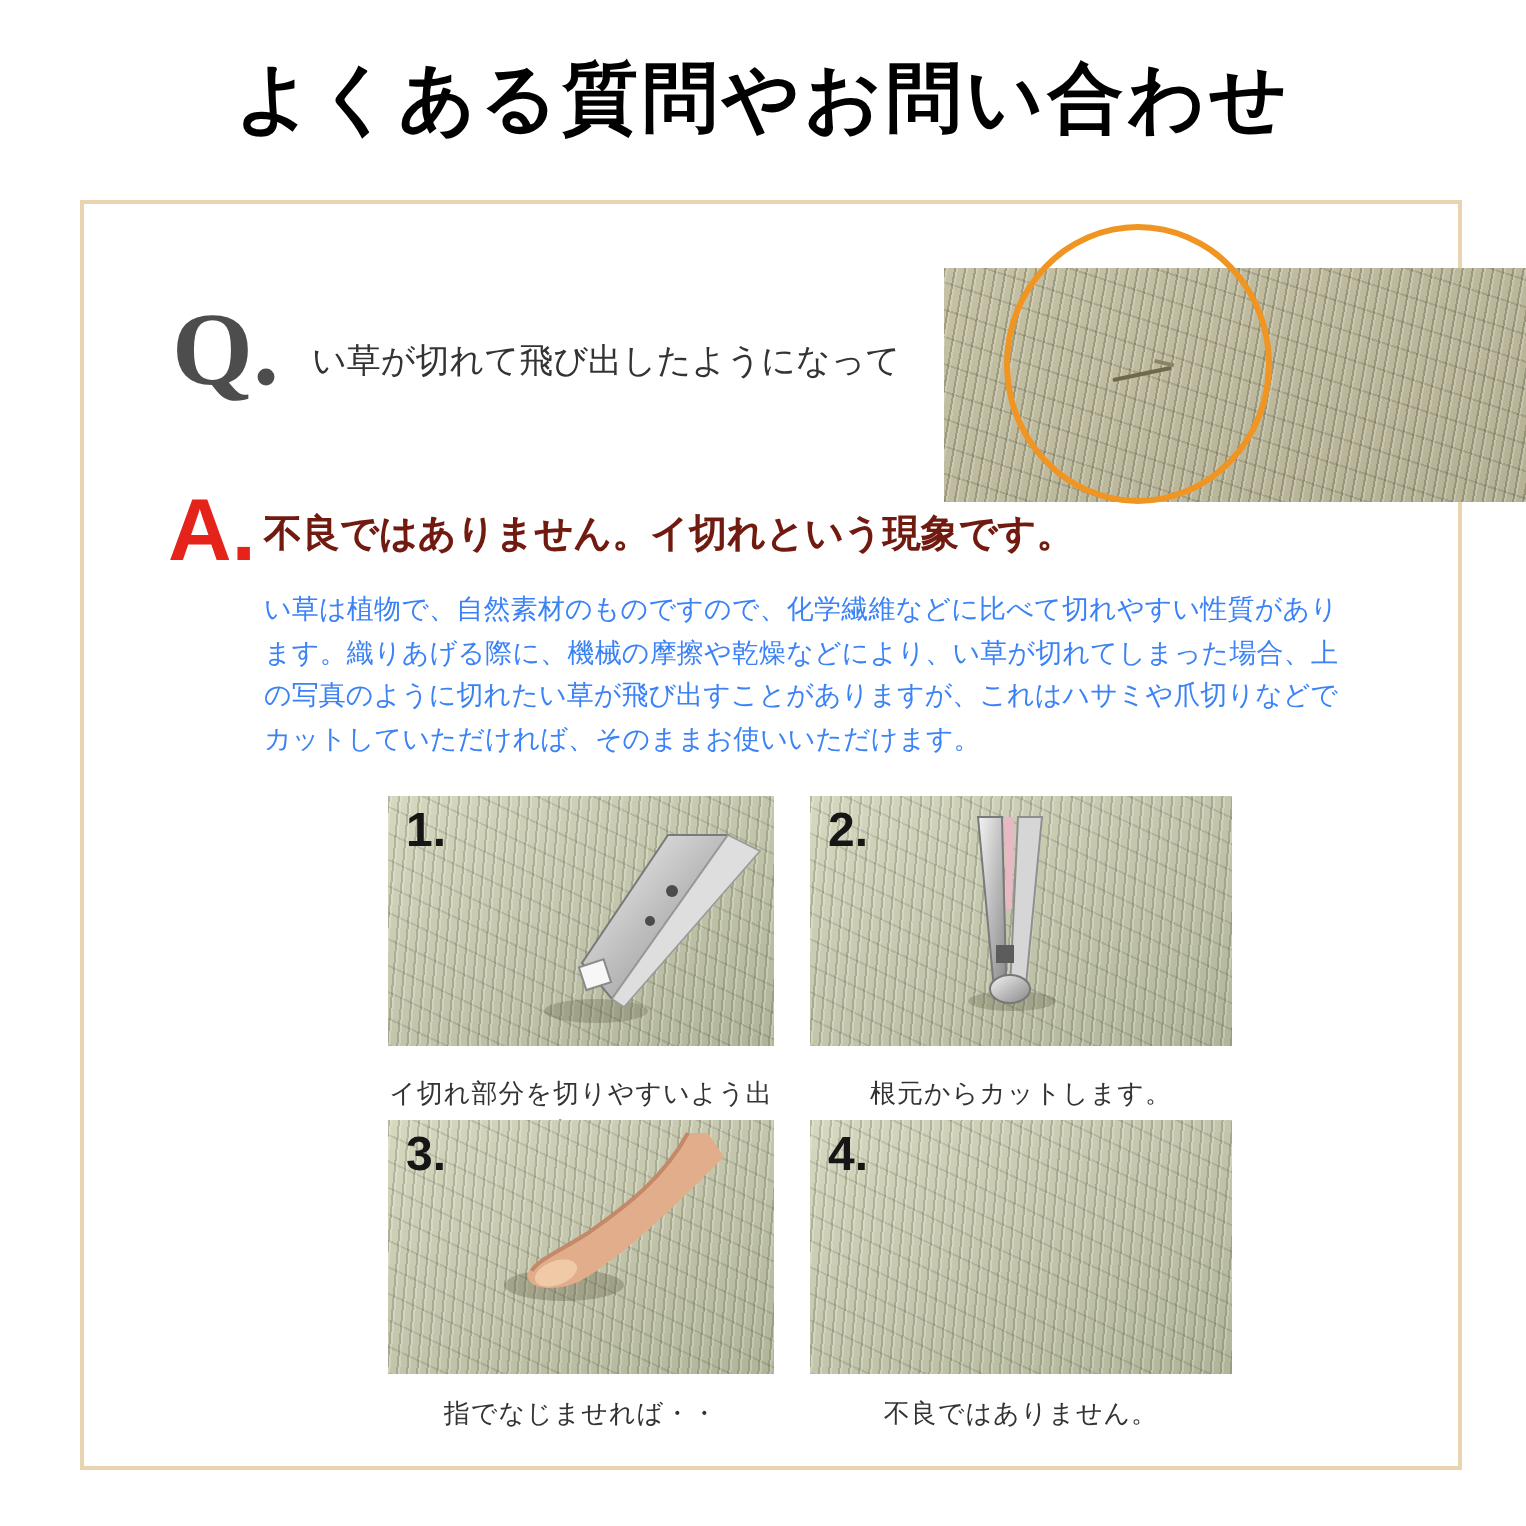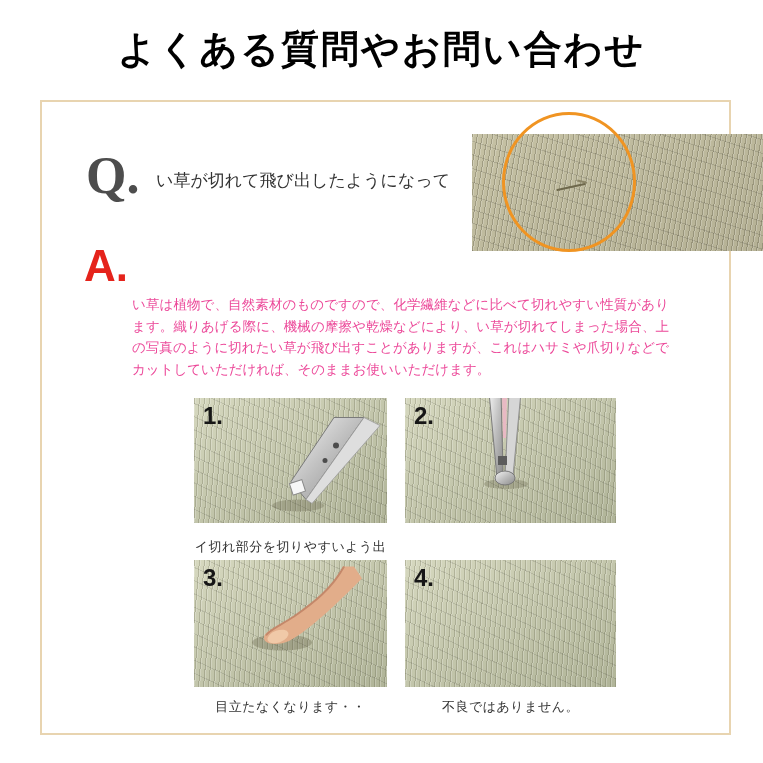--- a/index.html
+++ b/index.html
@@ -61,21 +61,21 @@
     font-weight:bold;font-size:44px;line-height:1;
     color:#e5231b;
   }
   .a-headline{
     position:absolute;left:90px;top:152px;
     font-weight:bold;font-size:19px;
     color:#701a10;
   }
   .a-body{
     position:absolute;left:90px;top:192px;width:537px;
-    font-size:13.5px;line-height:21.5px;color:#ec4899;
+    font-size:13.5px;line-height:21.5px;color:#3b82f6;
     text-align:justify;
   }
   
   .tatami{
     position:relative;width:100%;overflow:hidden;
     background-color:#b3af94;
     background-image:
       repeating-linear-gradient(100deg, rgba(62,58,38,0.26) 0 1px, rgba(255,255,255,0.20) 1px 2px, rgba(0,0,0,0) 2px 5px),
       repeating-linear-gradient(18deg, rgba(0,0,0,0.12) 0 1px, rgba(0,0,0,0) 1px 13px),
       linear-gradient(150deg,#c5c1a4 0%,#a8a489 100%);
@@ -119,20 +119,21 @@
     <div class="q-text">
       <div>い草が切れて飛び出したようになって</div>
     </div>
 
     <div class="q-photo tatami">
       <div class="strand"></div>
     </div>
     <div class="highlight-circle"></div>
 
     <div class="a-label">A.</div>
+    <div class="a-headline">不良ではありません。イ切れという現象です。</div>
     <div class="a-body">い草は植物で、自然素材のものですので、化学繊維などに比べて切れやすい性質があります。織りあげる際に、機械の摩擦や乾燥などにより、い草が切れてしまった場合、上の写真のように切れたい草が飛び出すことがありますが、これはハサミや爪切りなどでカットしていただければ、そのままお使いいただけます。</div>
 
     <div class="step step-1">
       <div class="step-photo tatami-light">
         <svg class="tool-svg" viewBox="0 0 193 125">
           <defs>
             <linearGradient id="metal" x1="0" y1="0" x2="1" y2="1">
               <stop offset="0" stop-color="#f4f4f4"></stop>
               <stop offset="0.5" stop-color="#bdbdbd"></stop>
               <stop offset="1" stop-color="#8a8a8a"></stop>
@@ -155,33 +156,34 @@
         <svg class="tool-svg" viewBox="0 0 211 125">
           <ellipse cx="101" cy="86" rx="22" ry="5" fill="rgba(80,75,50,0.25)"></ellipse>
           <polygon points="84,-6 96,-6 98,72 92,80" fill="url(#metal)" stroke="#7a7a7a" stroke-width="1"></polygon>
           <polygon points="104,-6 116,-6 108,78 100,80" fill="#d6d6d6" stroke="#8f8f8f" stroke-width="1"></polygon>
           <polygon points="97,-6 102,-6 101,40 98,40" fill="#e8b9c4"></polygon>
           <ellipse cx="100" cy="80" rx="10" ry="7" fill="url(#metal)" stroke="#777777" stroke-width="1"></ellipse>
           <rect x="93" y="58" width="9" height="9" fill="#5c5c5c"></rect>
         </svg>
       </div>
       <div class="step-num">2.</div>
+      <div class="step-caption">根元からカットします。</div>
     </div>
 
     <div class="step step-3">
       <div class="step-photo tatami-light">
         <svg class="tool-svg" viewBox="0 0 193 127">
           <ellipse cx="88" cy="68" rx="30" ry="8" fill="rgba(80,75,50,0.28)"></ellipse>
           <path d="M150,-8 C138,14 120,28 100,42 C86,51 72,56 70,62 C68,70 84,72 96,66 C116,55 142,30 168,4 L160,-8 Z" fill="#e2ad8a"></path>
           <path d="M150,-8 C138,14 120,28 100,42 C86,51 74,56 72,61" fill="none" stroke="#c4886a" stroke-width="2"></path>
           <ellipse cx="84" cy="62" rx="11" ry="6" fill="#f0c9a8" transform="rotate(-20 84 62)"></ellipse>
         </svg>
       </div>
       <div class="step-num">3.</div>
-      <div class="step-caption">目立たなくなります・・</div>
+      <div class="step-caption">指でなじませれば・・</div>
     </div>
 
     <div class="step step-4">
       <div class="step-photo tatami-light"></div>
       <div class="step-num">4.</div>
       <div class="step-caption">不良ではありません。</div>
     </div>
 
   </div>
 </div>

